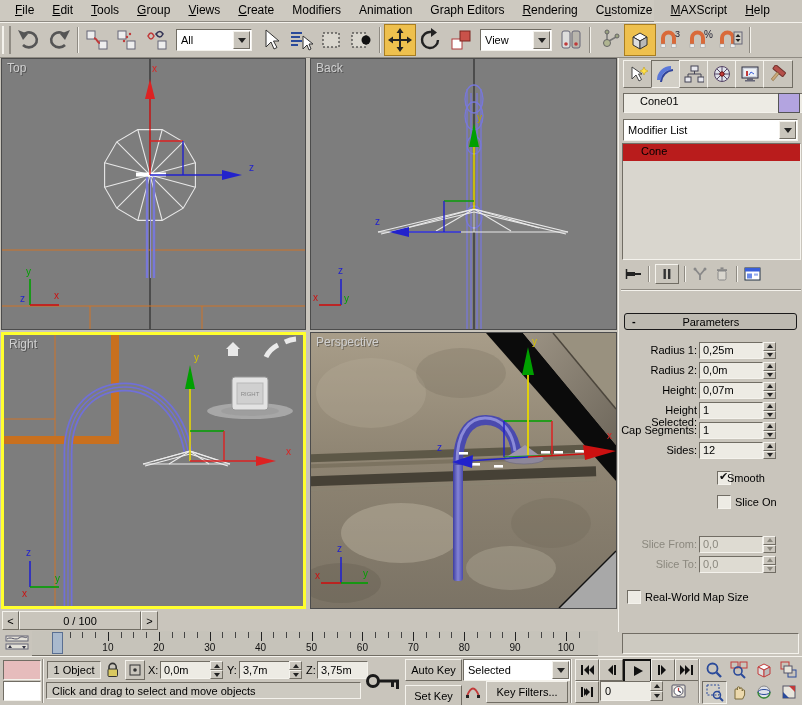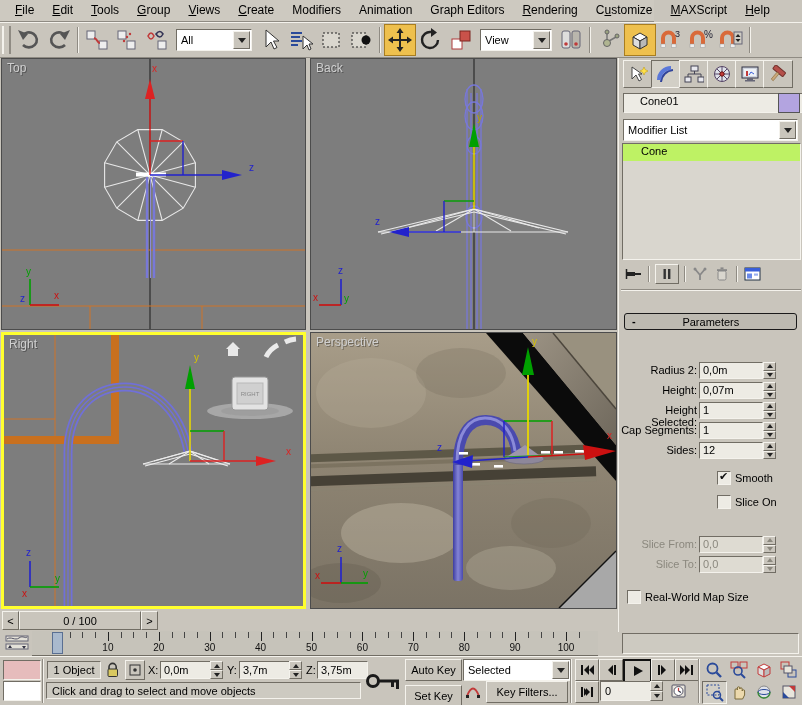--- a/index.html
+++ b/index.html
@@ -525,21 +525,21 @@
     <div style="position: absolute; left: 159px; top: 35px; width: 20px; height: 18px; border: 1px solid rgb(85, 85, 85); background: rgb(179, 164, 224);"></div>
 
     <div class="combo" style="position:absolute;left:4px;top:61px;width:169px;">
       <span>Modifier List</span>
       <div class="arrow-btn raised">
           <div class="tri-down"></div>
         </div>
     </div>
 
     <div class="sunken" style="position:absolute;left:3px;top:85px;width:177px;height:115px;background:#d9d6ce;">
-      <div style="height:16px;background:#bef264;color:#000;padding:1px 0 0 18px;">Cone</div>
+      <div style="height:16px;background:#b91c1c;color:#000;padding:1px 0 0 18px;">Cone</div>
     </div>
 
     <div style="position:absolute;left:4px;top:205px;width:176px;height:22px;display:flex;align-items:center;gap:4px;">
       <svg width="20" height="16" viewBox="0 0 20 16">
           <rect x="4" y="6" width="8" height="4" fill="#222"></rect>
           <line x1="12" y1="8" x2="18" y2="8" stroke="#222" stroke-width="2"></line>
           <line x1="3.5" y1="3" x2="3.5" y2="13" stroke="#222" stroke-width="1.5"></line>
         </svg>
       <div class="tb-sep" style="height:16px;margin:0 1px;"></div>
       <div class="raised" style="width:22px;height:18px;display:flex;align-items:center;justify-content:center;">
@@ -568,20 +568,32 @@
         </svg>
     </div>
 
     <div style="position:absolute;left:2px;top:231px;width:180px;height:0;border-top:1px solid #8f8b83;border-bottom:1px solid #f4f2ec;"></div>
 
     <div style="position:absolute;left:5px;top:255px;width:171px;height:15px;border:1px solid #1a1a1a;border-radius:3px;background:#bdbab1;display:flex;align-items:center;">
       <span style="padding:0 0 1px 7px;font-weight:bold;">-</span>
       <span style="flex:1;text-align:center;padding-right:10px;">Parameters</span>
     </div>
 
+    <div class="prow" style="top:284px;">
+      <span class="plabel">Radius 1:</span>
+      <span class="pfield sunken">0,25m</span>
+      <span class="pspin">
+          <div class="raised">
+            <i class="tri-up"></i>
+          </div>
+          <div class="raised">
+            <i class="tri-down"></i>
+          </div>
+        </span>
+    </div>
     <div class="prow" style="top:304px;">
       <span class="plabel">Radius 2:</span>
       <span class="pfield sunken">0,0m</span>
       <span class="pspin">
           <div class="raised">
             <i class="tri-up"></i>
           </div>
           <div class="raised">
             <i class="tri-down"></i>
           </div>
@@ -631,21 +643,21 @@
             <i class="tri-up"></i>
           </div>
           <div class="raised">
             <i class="tri-down"></i>
           </div>
         </span>
     </div>
 
     <div style="position:absolute;top:412px;left:0;width:184px;height:16px;">
       <span class="cb checked" style="left:98px;top:1px;"></span>
-      <span style="position:absolute;left:116px;top:2px;text-align:center;">Smooth</span>
+      <span style="position:absolute;left:108px;top:2px;text-align:center;">Smooth</span>
     </div>
     <div style="position:absolute;top:436px;left:0;width:184px;height:16px;">
       <span class="cb" style="left:98px;top:1px;"></span>
       <span style="position:absolute;left:116px;top:2px;">Slice On</span>
     </div>
     <div class="prow disabled" style="top:458px;">
       <span class="plabel">Slice From:</span>
       <span class="pfield sunken">0,0</span>
       <span class="pspin">
           <div class="raised">

